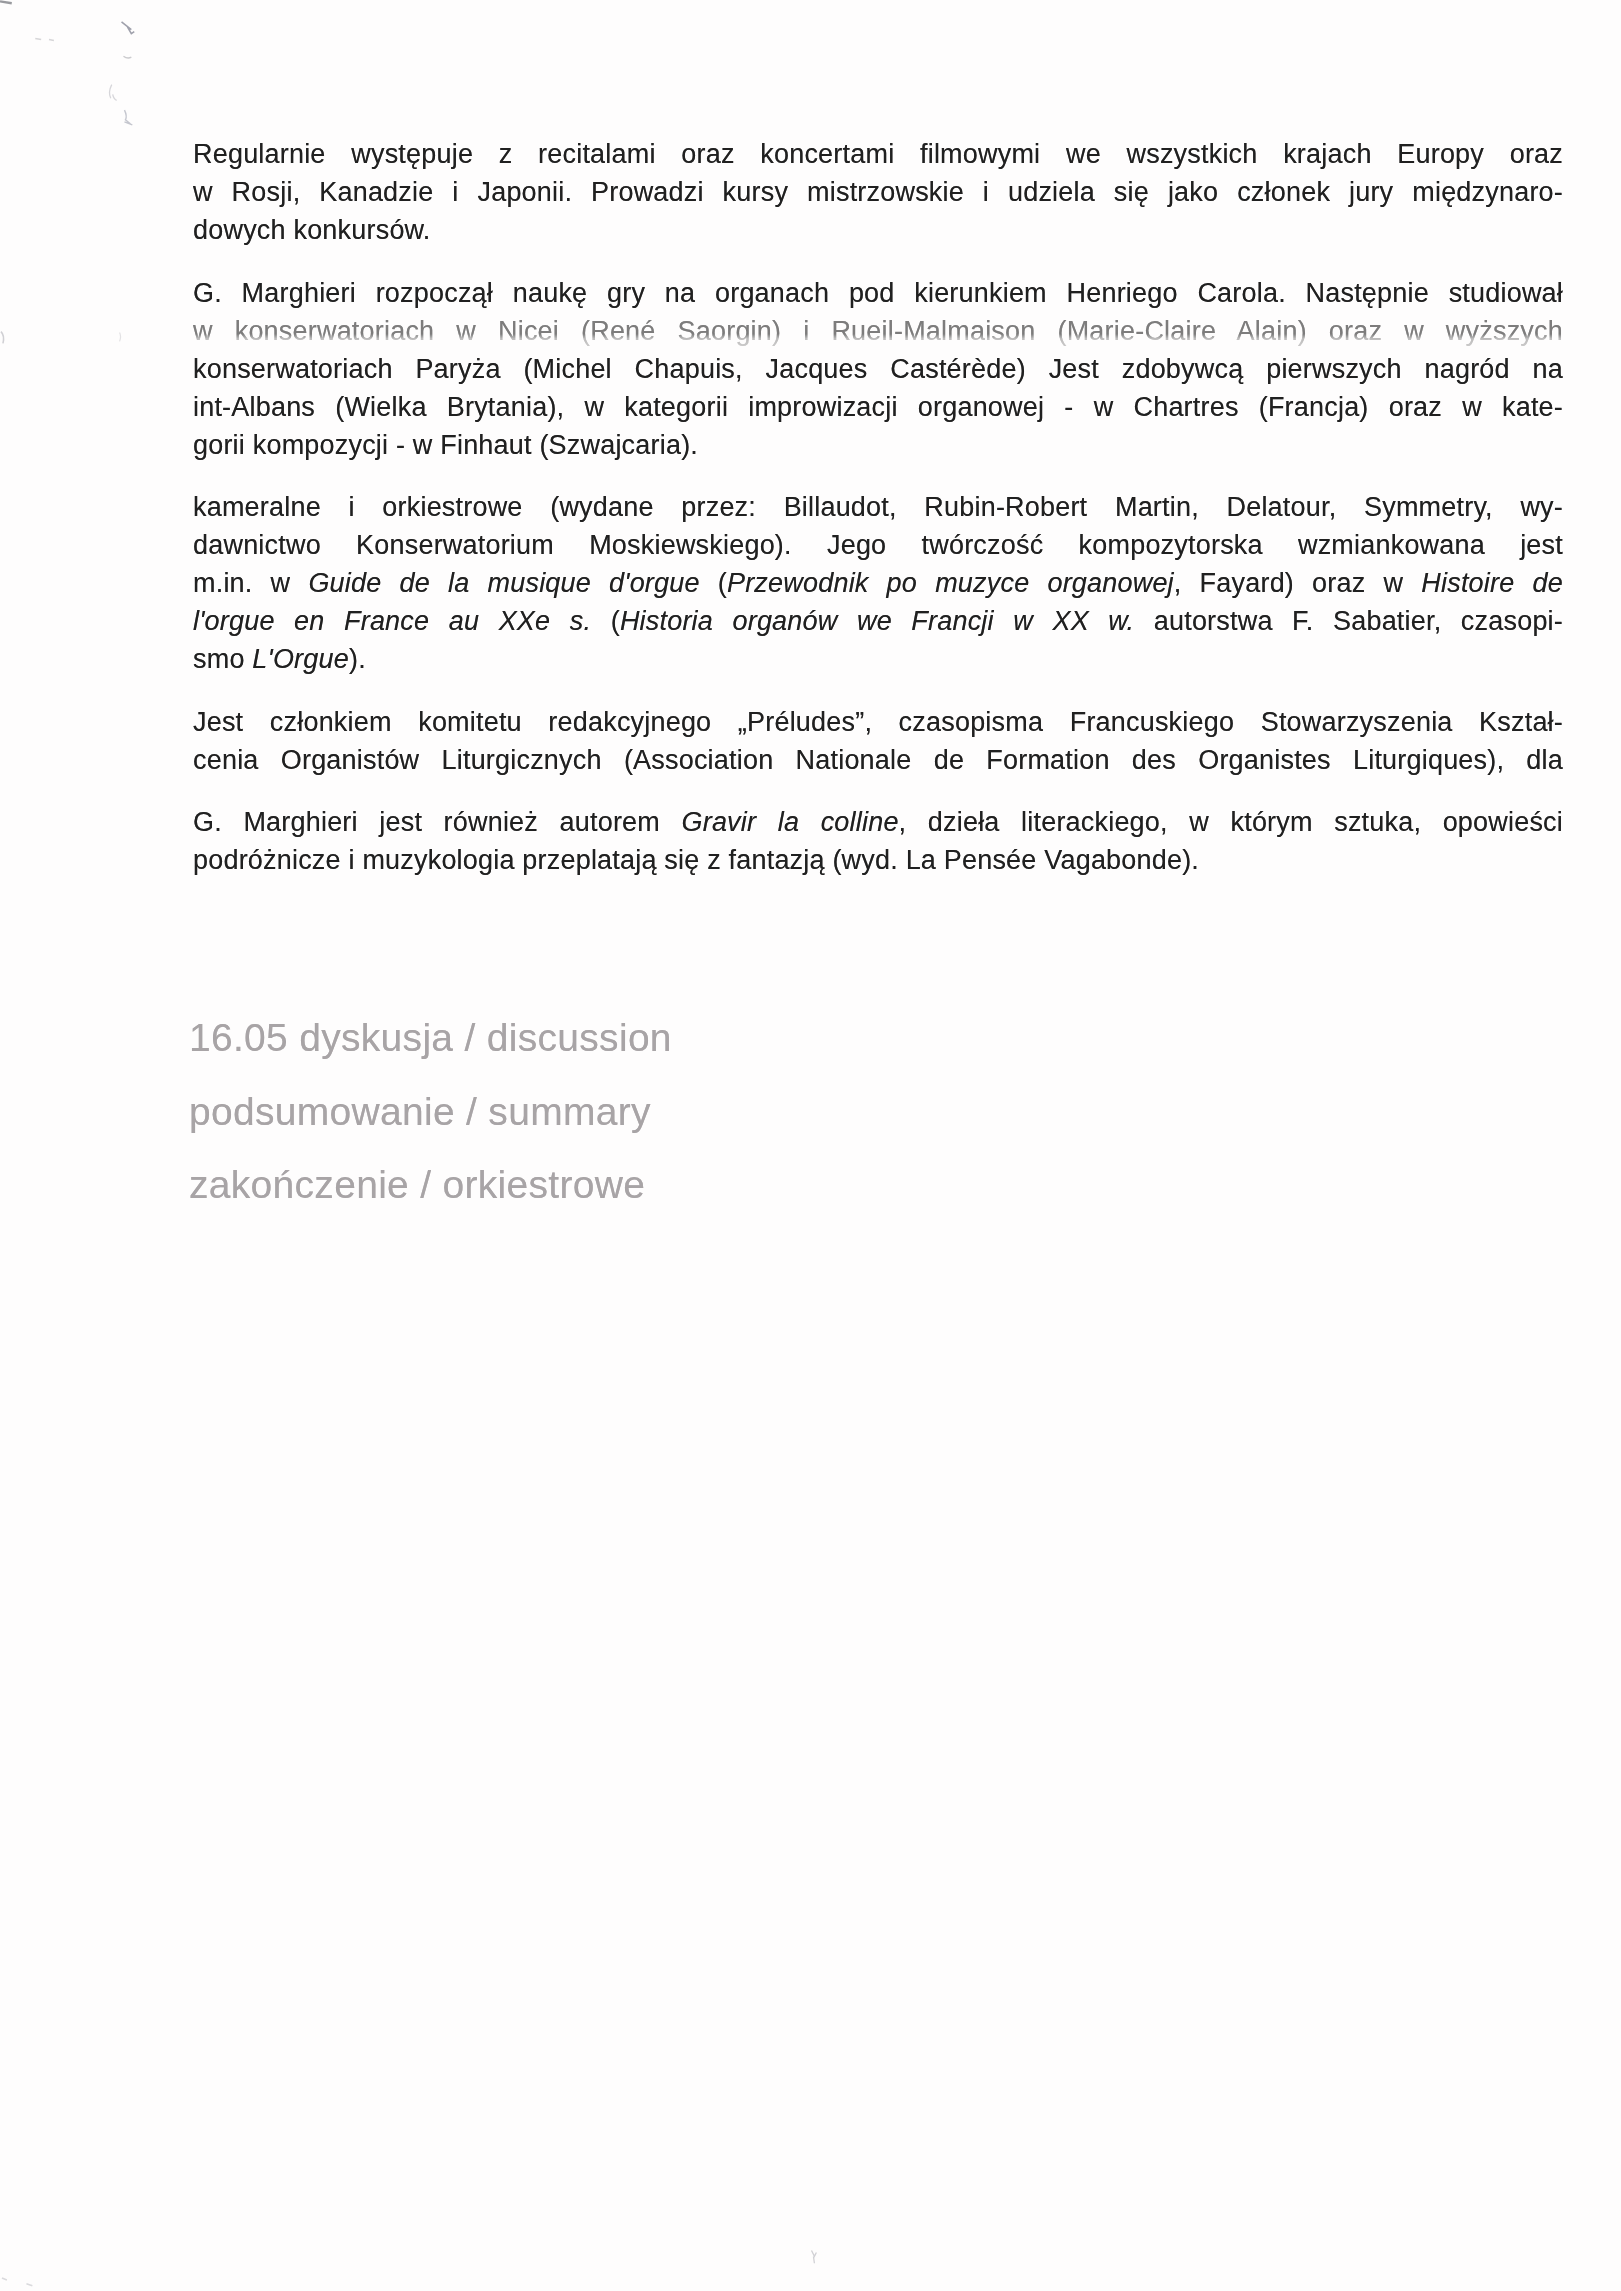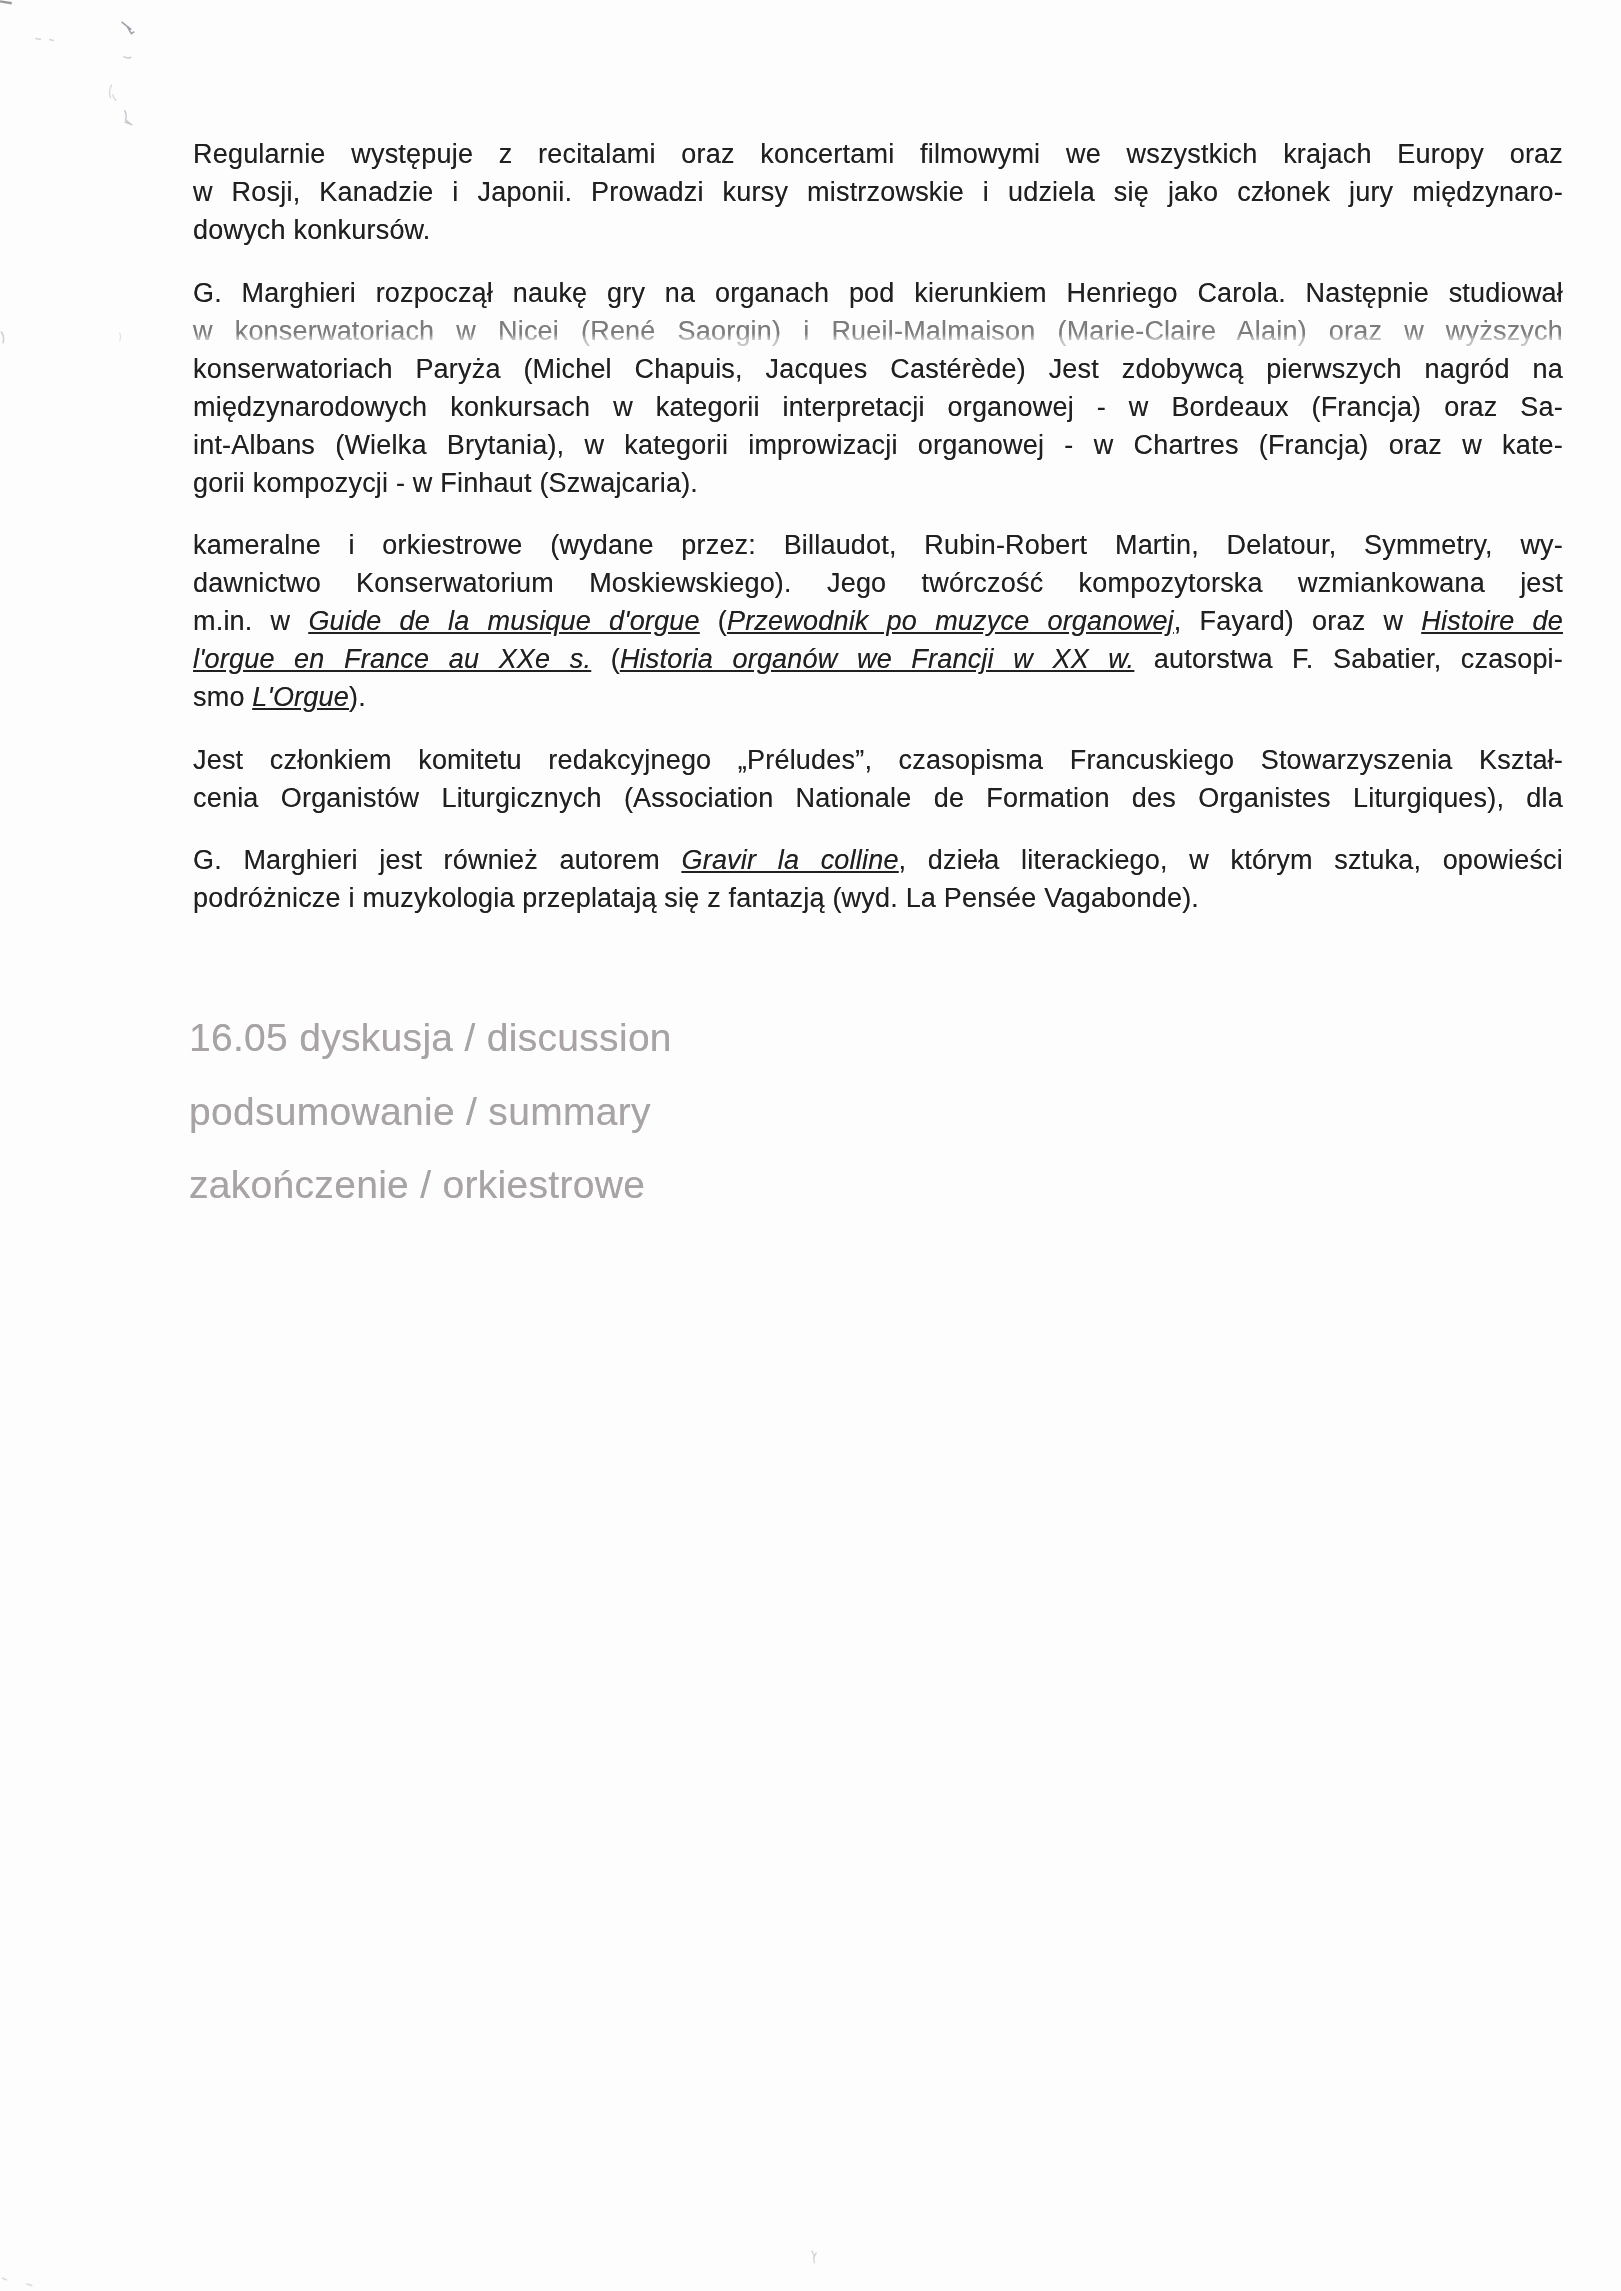--- a/index.html
+++ b/index.html
@@ -29,21 +29,21 @@
     filter: blur(0.2px);
   }
   .paragraph { margin: 0 0 24.5px 0; }
   .paragraph:last-child { margin-bottom: 0; }
   .line {
     text-align: justify;
     text-align-last: justify;
     white-space: normal;
   }
   .line.last { text-align-last: left; }
-  .line i { font-style: italic; text-decoration: underline; }
+  .line i { font-style: italic; }
   
   .line.effect-faded {
     opacity: 0.58;
     -webkit-mask-image: linear-gradient(to bottom, #000 0 58%, rgba(0,0,0,0.5) 70%, rgba(0,0,0,0.35) 100%);
             mask-image: linear-gradient(to bottom, #000 0 58%, rgba(0,0,0,0.5) 70%, rgba(0,0,0,0.35) 100%);
   }
   
   .line.effect-cut {
     opacity: 0.85;
     -webkit-mask-image: linear-gradient(to bottom, #000 0 50%, rgba(0,0,0,0.15) 58% 72%, rgba(0,0,0,0.5) 80% 100%);
@@ -93,21 +93,20 @@
   <div class="text-block" id="paragraphs">
       <div class="paragraph">
         <div class="line"><span>Regularnie występuje z recitalami oraz koncertami filmowymi we wszystkich krajach Europy oraz</span></div>
         <div class="line"><span>w Rosji, Kanadzie i Japonii. Prowadzi kursy mistrzowskie i udziela się jako członek jury międzynaro-</span></div>
         <div class="line last"><span>dowych konkursów.</span></div>
       </div>
       <div class="paragraph">
         <div class="line"><span>G. Marghieri rozpoczął naukę gry na organach pod kierunkiem Henriego Carola. Następnie studiował</span></div>
         <div class="line effect-faded"><span>w konserwatoriach w Nicei (René Saorgin) i Rueil-Malmaison (Marie-Claire Alain) oraz w wyższych</span></div>
         <div class="line"><span>konserwatoriach Paryża (Michel Chapuis, Jacques Castérède) Jest zdobywcą pierwszych nagród na</span></div>
-        <div class="line"><span>międzynarodowych konkursach w kategorii interpretacji organowej - w Bordeaux (Francja) oraz Sa-</span></div>
         <div class="line"><span>int-Albans (Wielka Brytania), w kategorii improwizacji organowej - w Chartres (Francja) oraz w kate-</span></div>
         <div class="line last"><span>gorii kompozycji - w Finhaut (Szwajcaria).</span></div>
       </div>
       <div class="paragraph">
         <div class="line"><span>kameralne i orkiestrowe (wydane przez: Billaudot, Rubin-Robert Martin, Delatour, Symmetry, wy-</span></div>
         <div class="line"><span>dawnictwo Konserwatorium Moskiewskiego). Jego twórczość kompozytorska wzmiankowana jest</span></div>
         <div class="line"><span>m.in. w </span><i>Guide de la musique d'orgue</i><span> (</span><i>Przewodnik po muzyce organowej</i><span>, Fayard) oraz w </span><i>Histoire de</i></div>
         <div class="line"><i>l'orgue en France au XXe s.</i><span> (</span><i>Historia organów we Francji w XX w.</i><span> autorstwa F. Sabatier, czasopi-</span></div>
         <div class="line last"><span>smo </span><i>L'Orgue</i><span>).</span></div>
       </div>

